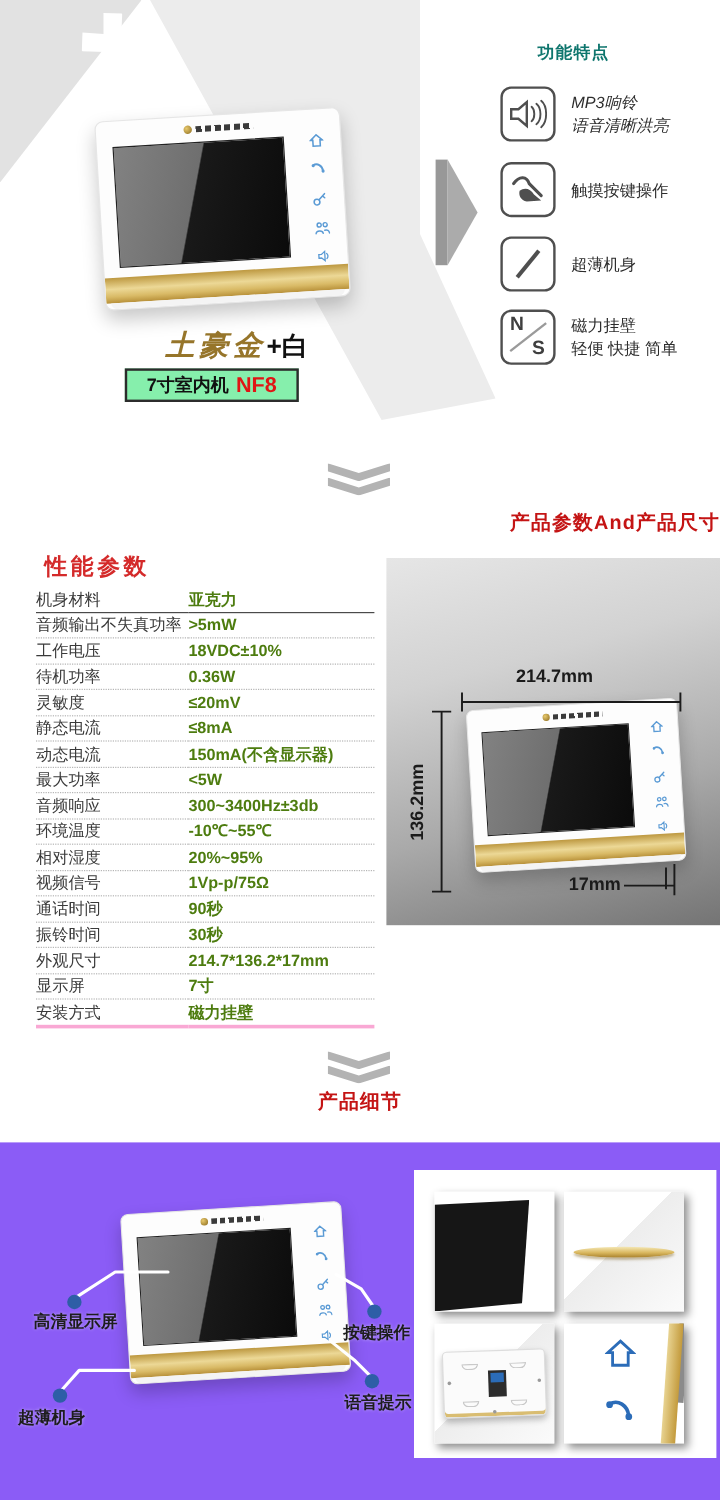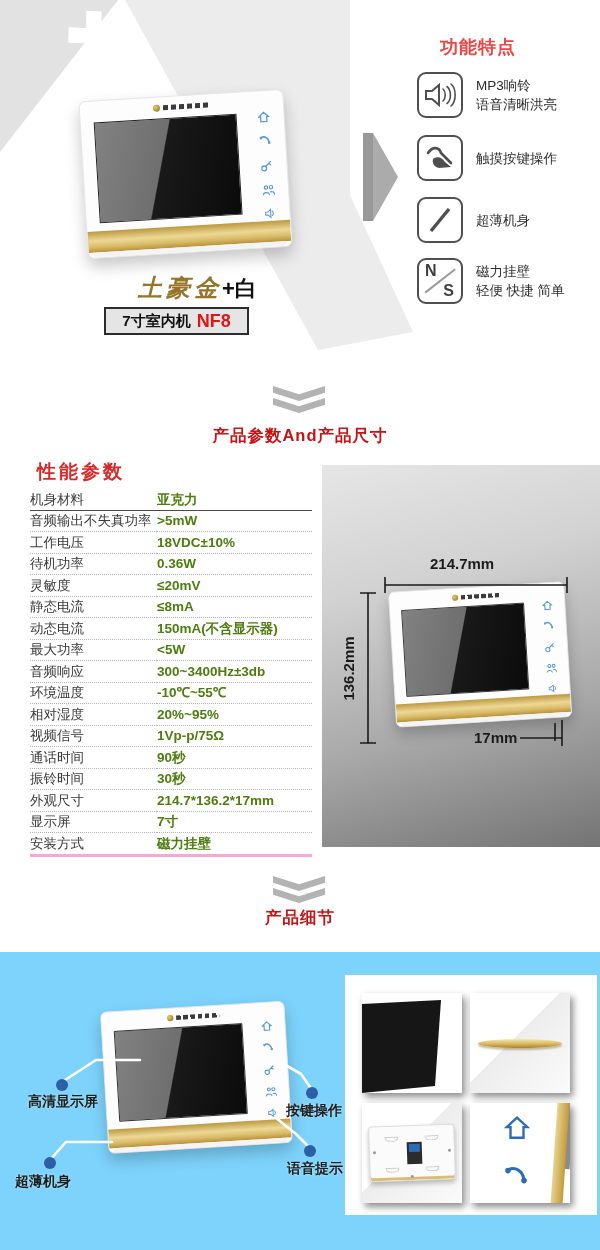--- a/index.html
+++ b/index.html
@@ -35,32 +35,32 @@
     background:linear-gradient(180deg, #bd9840 0%, #ecd896 45%, #d9ba66 75%, #b8913a 100%); }
   .dev-base { position:absolute; left:4px; right:4px; bottom:0; height:5px; background:#f4f4f4;
     border-radius:0 0 6px 6px; }
 
   
   .hero-device { left:83px; top:95px; }
   .color-name { position:absolute; left:138px; top:272px; font-size:24px; }
   .color-gold { font-family:"DejaVu Serif", serif; font-style:italic; font-weight:bold;
     color:#96752a; letter-spacing:4px; }
   .color-rest { font-weight:bold; color:#101010; font-size:22px; }
-  .model-box { position:absolute; left:104px; top:307px; width:145px; height:28px; background:#e5e5e5;
+  .model-box { position:absolute; left:104px; top:307px; width:145px; height:28px; background:#86efac;
     border:2px solid #2c2c2c; display:flex; align-items:center; justify-content:center; gap:6px; }
   .model-label { font-size:15px; font-weight:bold; color:#111; }
   .model-code { font-size:18px; font-weight:bold; color:#e01515; }
   .hero-bullets { position:absolute; left:350px; top:303px; }
   .hero-bullets .b-row { display:flex; align-items:center; gap:8px; margin-bottom:5px; }
   .b-diamond { width:7px; height:7px; background:#222; transform:rotate(45deg); flex:0 0 auto; }
   .b-text { font-size:12.5px; font-weight:bold; color:#222; }
 
   
   .features-title { position:absolute; left:408px; top:35px; width:140px; text-align:center;
-    font-size:18px; font-weight:bold; color:#ef4444; letter-spacing:1px; }
+    font-size:14px; font-weight:bold; color:#0f766e; letter-spacing:1px; }
   .feat { position:absolute; left:417px; display:flex; align-items:center; gap:13px; }
   .feat-box { width:46px; height:46px; border:2px solid #4f4f4f; border-radius:9px; background:#fff;
     display:flex; align-items:center; justify-content:center; flex:0 0 auto; }
   .feat-text { font-size:13.5px; color:#2d2d2d; line-height:19px; white-space:nowrap; }
   .divider-arrow { position:absolute; left:363px; top:133px; display:flex; align-items:center; }
   .arrow-bar { width:10px; height:88px; background:#989898; }
   .arrow-tri { width:0; height:0; border-top:44px solid transparent; border-bottom:44px solid transparent;
     border-left:25px solid #ababab; }
   .ns-icon { position:relative; width:34px; height:34px; font-weight:bold; color:#3f3f3f; }
   .ns-icon .n { position:absolute; left:2px; top:-2px; font-size:16px; }
@@ -80,29 +80,29 @@
     color:#d42a2a; letter-spacing:3px; }
   .specs-table { position:absolute; left:30px; top:489px; width:282px; border-collapse:collapse; }
   .specs-table td { font-size:13.5px; padding:3.5px 0 3px 0; line-height:14px;
     border-bottom:1px dotted #b5b5b5; }
   .specs-table td:first-child { width:127px; color:#3a3a3a; }
   .specs-table td:last-child { color:#4d7c0f; font-weight:bold;margin-top:22px; }
   .specs-table tr:first-child td { border-bottom:1.5px solid #4a4a4a; }
   .specs-table tr:last-child td { border-bottom:3px solid #f9a8d4; }
 
   
-  .dim-panel { position:absolute; left:322px; top:465px; width:278px; height:382px;
+  .dim-panel { position:absolute; left:322px; top:465px; width:278px; height:306px;
     background:linear-gradient(165deg, #e6e6e6 0%, #d2d2d2 30%, #a9a9a9 65%, #747474 100%); }
   .dim-device { left:66px; top:127px; transform:rotate(-3.5deg) scale(0.86); transform-origin:top left; }
   .dim-overlay { position:absolute; left:0; top:0; }
   .dim-label { position:absolute; font-size:15px; font-weight:bold; color:#1b1b1b; }
   .dim-label.h { transform:rotate(-90deg); transform-origin:center; }
 
   
-  .details-bg { position:absolute; left:0; top:952px; width:600px; height:298px; background:#7dd3fc; }
+  .details-bg { position:absolute; left:0; top:952px; width:600px; height:298px; background:#8b5cf6; }
   .details-device { left:100px; top:60px; transform:rotate(-3.5deg) scale(0.9); transform-origin:top left; }
   .callout-label { position:absolute; font-size:14px; font-weight:bold; color:#1d1d1d; white-space:nowrap;
     text-shadow:0 0 3px rgba(255,255,255,.45); }
   .detail-panel { position:absolute; left:345px; top:23px; width:252px; height:240px; background:#fff; }
   .tile { position:absolute; width:100px; height:100px; background:#fff;
     box-shadow:3px 4px 7px rgba(0,0,0,.45); overflow:hidden; }
   .tile .sheen { position:absolute; inset:0;
     background:linear-gradient(135deg, rgba(255,255,255,0) 45%, rgba(235,235,235,.9) 45%, rgba(248,248,248,.6) 100%); }
   .t-screen-black { position:absolute; inset:0; background:#fff; }
   .t-screen-black .blk { position:absolute; inset:0; background:#161616;
@@ -177,21 +177,21 @@
     <span class="model-label">7寸室内机</span>
     <span class="model-code">NF8</span>
   </div>
 
   <div class="features-title">功能特点</div>
   <div class="divider-arrow">
     <div class="arrow-bar"></div>
     <div class="arrow-tri"></div>
   </div>
 
-  <div class="feat" style="top:72px;">
+  <div class="feat" style="top:72px;font-style:italic;">
     <div class="feat-box">
       <svg class="icon" width="32" height="28" viewBox="0 0 32 28">
           <path d="M2 10 H8 L15 4 V24 L8 18 H2 Z" fill="none" stroke="#4f4f4f" stroke-width="2"></path>
           <path d="M19 8 C22 10.5 22 17.5 19 20 M23 5.5 C27.5 9 27.5 19 23 22.5 M27 3 C32.5 7.5 32.5 20.5 27 25" fill="none" stroke="#4f4f4f" stroke-width="1.6" stroke-linecap="round"></path>
         </svg>
     </div>
     <div class="feat-text">
       <div>MP3响铃</div>
       <div>语音清晰洪亮</div>
     </div>
@@ -231,21 +231,21 @@
     <div class="feat-text">
       <div>磁力挂壁</div>
       <div>轻便 快捷 简单</div>
     </div>
   </div>
 
   <div class="chevrons" style="left:273px; top:386px;">
     <div class="chev c1"></div>
     <div class="chev c2"></div>
   </div>
-  <div class="divider-title" style="left:0; top:425px; width:600px; text-align:center;">产品参数And产品尺寸</div>
+  <div class="divider-title" style="left:0; top:425px; width:600px; text-align:right;">产品参数And产品尺寸</div>
 
   <div class="specs-title">性能参数</div>
   <table class="specs-table">
       <tbody>
         <tr>
           <td>机身材料</td>
           <td>亚克力</td>
         </tr>
         <tr>
           <td>音频输出不失真功率</td>

